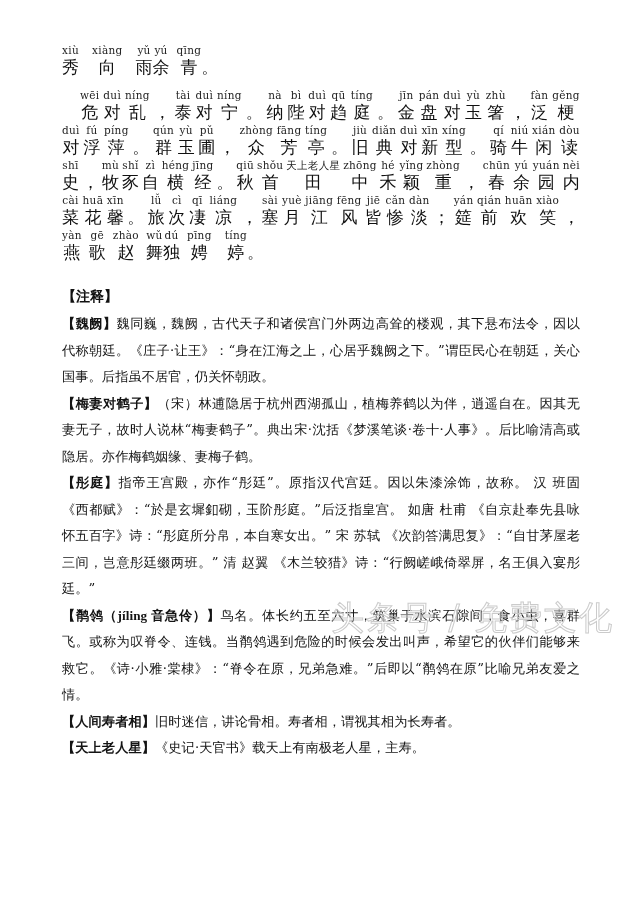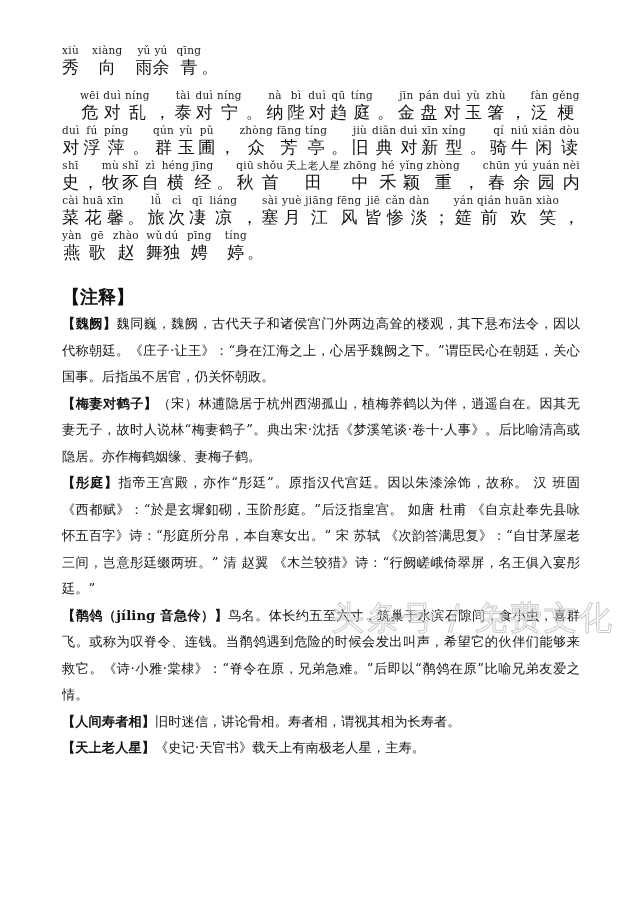--- a/index.html
+++ b/index.html
@@ -72,37 +72,38 @@
     padding-bottom: 0px;
   }
   .gap-s { width: 7px; }
   .gap-m { width: 13px; }
 
   
   .notes {
     margin-top: 20px;
   }
   .notes-heading {
-    font-size: 18px;
+    font-size: 14px;
     line-height: 27px;
     font-weight: bold;
     color: #111111;
     margin-bottom: 1px;
   }
   .note {
     font-size: 13.2px;
     line-height: 26.5px;
     color: #141414;
     text-align: justify;
     text-justify: inter-ideograph;
     margin: 0;
     letter-spacing: 0.1px;
   }
   .note .term {
     font-weight: bold;
+    font-family: Liberation Serif, serif;
   }
 
   
   .watermark {
     position: absolute;
     right: 26px;
     bottom: 18px;
     font-size: 33px;
     line-height: 40px;
     font-family: "DejaVu Sans", "Liberation Sans", sans-serif;

